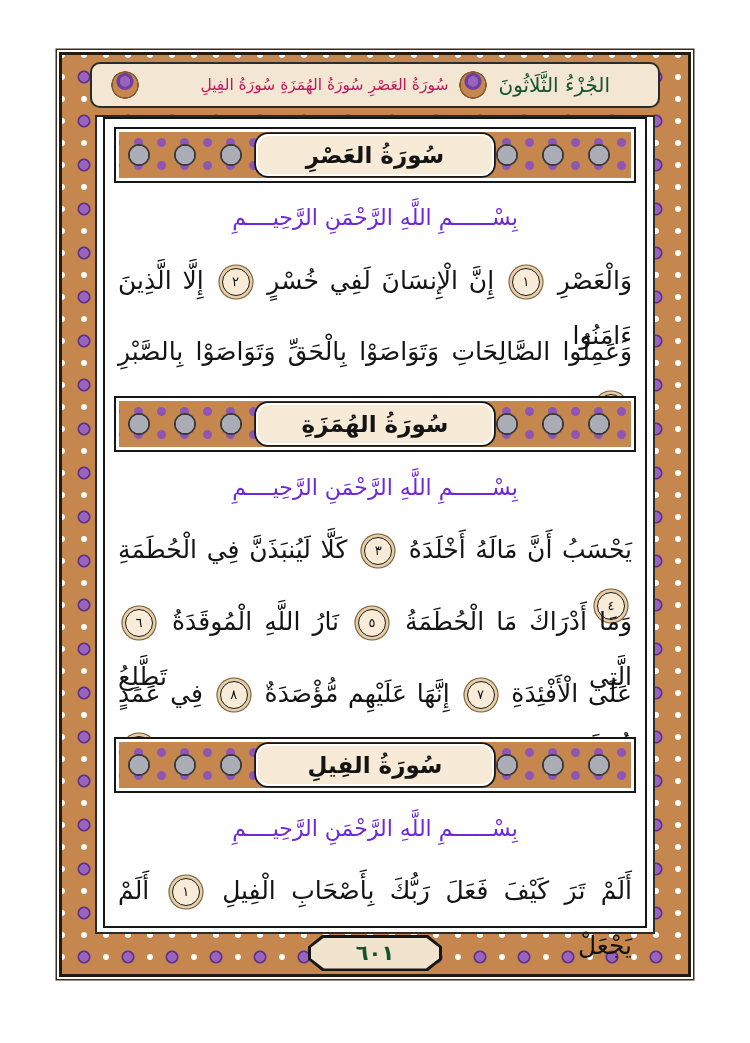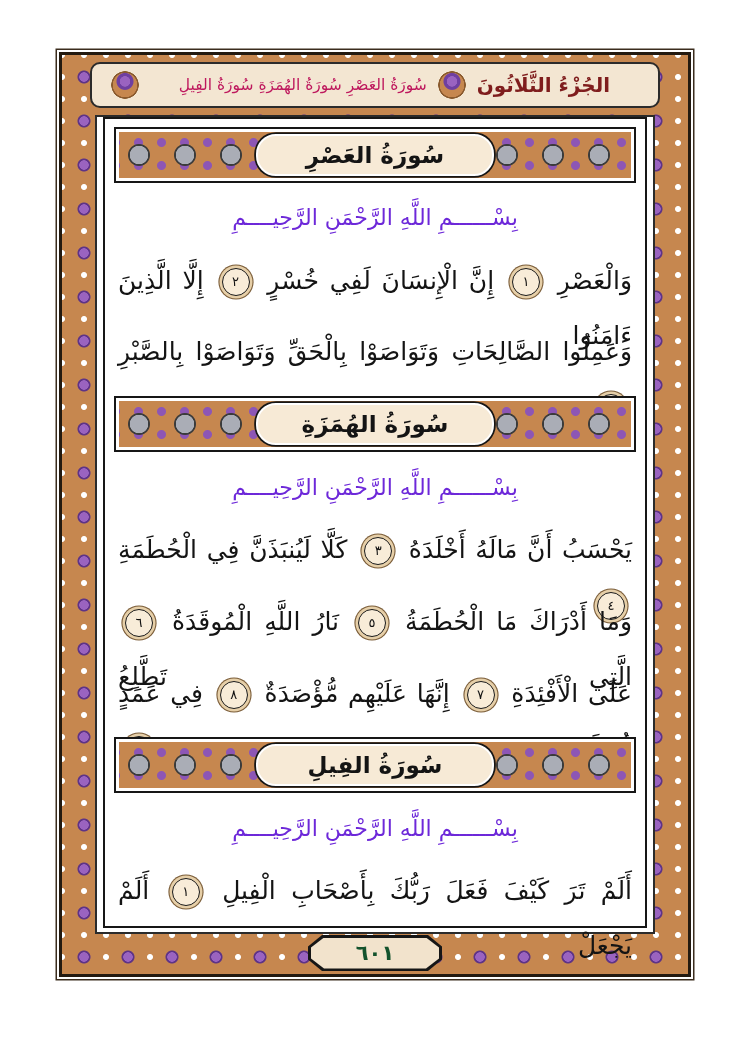--- a/index.html
+++ b/index.html
@@ -30,21 +30,21 @@
   }
 
   
   .header-strip {
     position:absolute; top:7px; left:28px; right:28px; height:46px;
     background:#f3e6d2; border:2px solid #2b2b2b; border-radius:10px;
     display:flex; align-items:center; gap:10px; padding:0 18px;
     direction:rtl;
   }
   .juz-title {
-    font-size:20px; font-weight:bold; color:#7f1d1d; white-space:nowrap;
+    font-size:20px; font-weight:normal; color:#14532d; white-space:nowrap;
     padding-right:30px; letter-spacing:0;
   }
   .surah-names {
     flex:1; font-size:15.5px; color:#be185d; white-space:nowrap;
   }
   .flower {
     width:30px; height:30px; flex:0 0 auto; border-radius:50%;
     background:
       radial-gradient(circle at 50% 38%, #9a63c0 0 5px, #6f3fa0 5.5px 8px, rgba(0,0,0,0) 9px),
       radial-gradient(circle, #c6874f 0 12px, #8a5a2e 12.5px 13.5px, rgba(0,0,0,0) 14px);
@@ -67,21 +67,21 @@
       radial-gradient(circle, #aaadb6 0 9px, #3b3b3b 9.5px 10.5px, rgba(0,0,0,0) 11.5px),
       radial-gradient(circle, #8d56b5 0 4px, rgba(0,0,0,0) 5px);
     background-size:46px 46px, 23px 23px;
     background-position:0 50%, 11px 2px;
     display:flex; align-items:center; justify-content:center;
     position:relative;
   }
   .banner-cartouche {
     background:#f7ead6; border:2.5px solid #ffffff;
     box-shadow:0 0 0 1.8px #161616;
-    border-radius:20px; min-width:46%; height:42px;
+    border-radius:12px; min-width:46%; height:42px;
     display:flex; align-items:center; justify-content:center;
     padding:15px 42px;
   }
   .banner-title { font-size:23px; font-weight:bold; color:#141414; white-space:nowrap; }
 
   
   .bismillah {
     height:36px; flex:0 0 auto; display:flex; align-items:center; justify-content:center;
     font-size:22px; color:#6d28d9; direction:rtl;
   }

